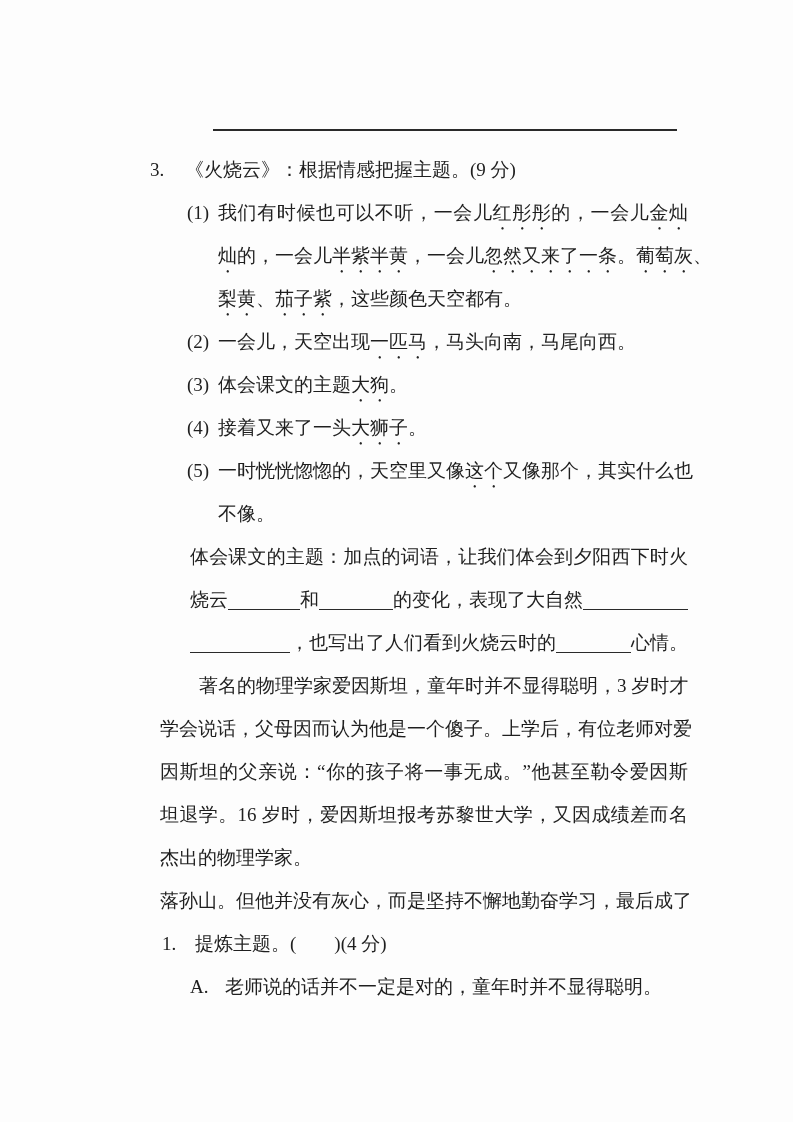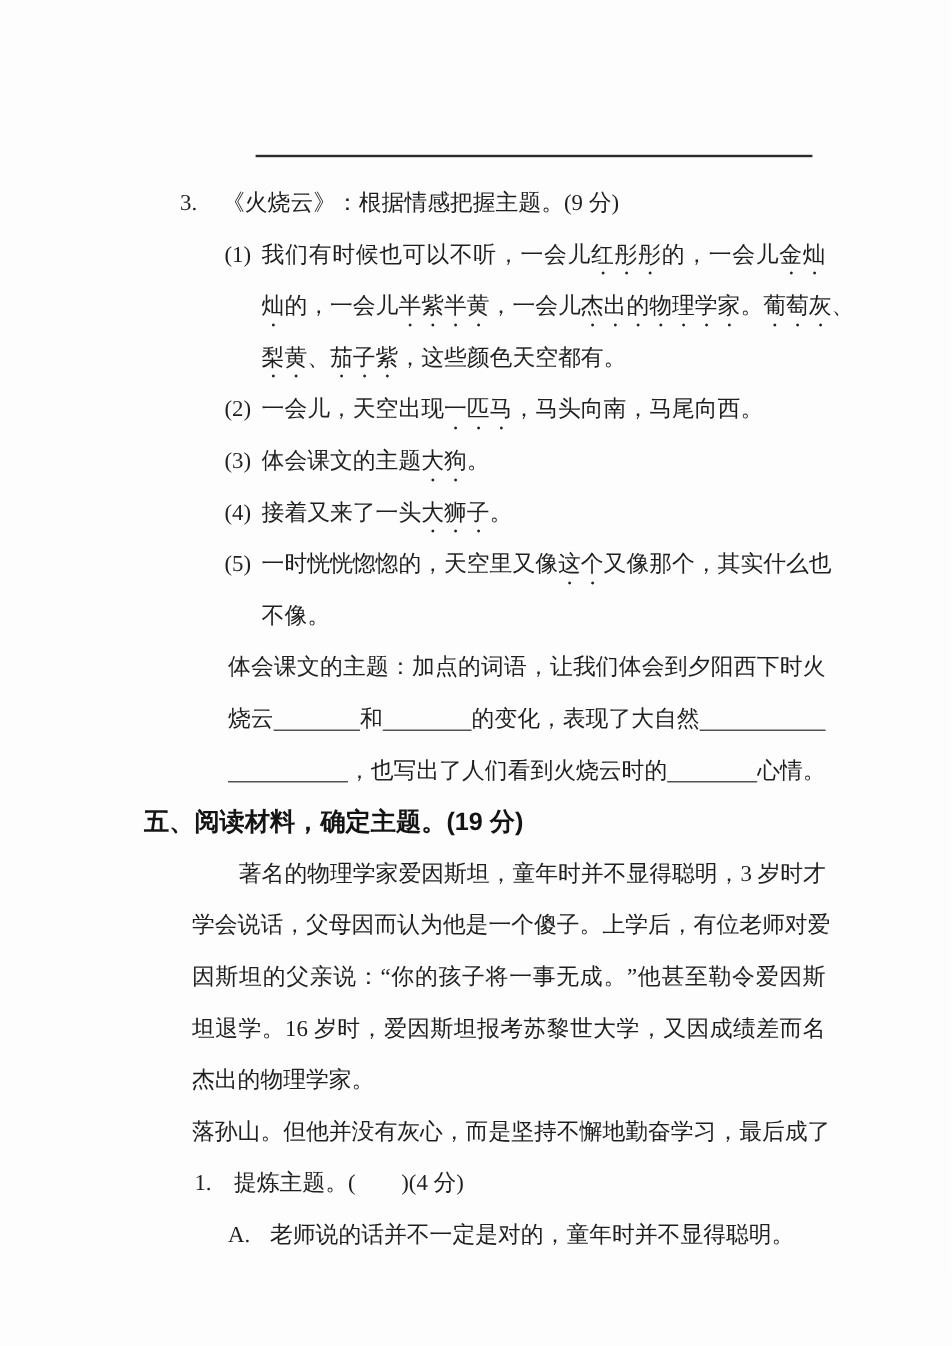--- a/index.html
+++ b/index.html
@@ -84,21 +84,21 @@
 
   <div class="line ind-title">
     <span class="marker">3.</span>
     <span>《火烧云》：根据情感把握主题。(9 分)</span>
   </div>
 
   <div class="line ind-q3item full">
     <span class="marker">(1)</span><span><span>我们有时候也可以不听，一会儿</span><span class="em">红彤彤</span><span>的，一会儿</span><span class="em">金灿</span></span>
   </div>
   <div class="line ind-q3item full">
-    <span><span class="em">灿</span><span>的，一会儿</span><span class="em">半紫半黄</span><span>，一会儿</span><span class="em">杰出的物理学家</span><span>。</span><span class="em">葡萄灰</span><span>、</span></span>
+    <span><span class="em">灿</span><span>的，一会儿</span><span class="em">半紫半黄</span><span>，一会儿</span><span class="em">忽然又来了一条</span><span>。</span><span class="em">葡萄灰</span><span>、</span></span>
   </div>
   <div class="line ind-q3item">
     <span><span class="em">梨黄</span><span>、</span><span class="em">茄子紫</span><span>，这些颜色天空都有。</span></span>
   </div>
 
   <div class="line ind-q3item">
     <span class="marker">(2)</span><span><span>一会儿，天空出现</span><span class="em">一匹马</span><span>，马头向南，马尾向西。</span></span>
   </div>
 
   <div class="line ind-q3item">
@@ -119,23 +119,20 @@
   <div class="line ind-sum full">
     <span>体会课文的主题：加点的词语，让我们体会到夕阳西下时火</span>
   </div>
   <div class="line ind-sum">
     <span><span>烧云</span><span class="blank" style="width: 72px;"></span><span>和</span><span class="blank" style="width: 74px;"></span><span>的变化，表现了大自然</span><span class="blank" style="width: 105px;"></span></span>
   </div>
   <div class="line ind-sum">
     <span><span class="blank" style="width: 100px;"></span><span>，也写出了人们看到火烧云时的</span><span class="blank" style="width: 75px;"></span><span>心情。</span></span>
   </div>
 
-  <div class="line ind-head heading">
-    <span>五、阅读材料，确定主题。(19 分)</span>
-  </div>
 
   <div class="line ind-pass ind-pass-first full">
     <span>著名的物理学家爱因斯坦，童年时并不显得聪明，3 岁时才</span>
   </div>
   <div class="line ind-pass full">
     <span>学会说话，父母因而认为他是一个傻子。上学后，有位老师对爱</span>
   </div>
   <div class="line ind-pass full">
     <span>因斯坦的父亲说：“你的孩子将一事无成。”他甚至勒令爱因斯</span>
   </div>

